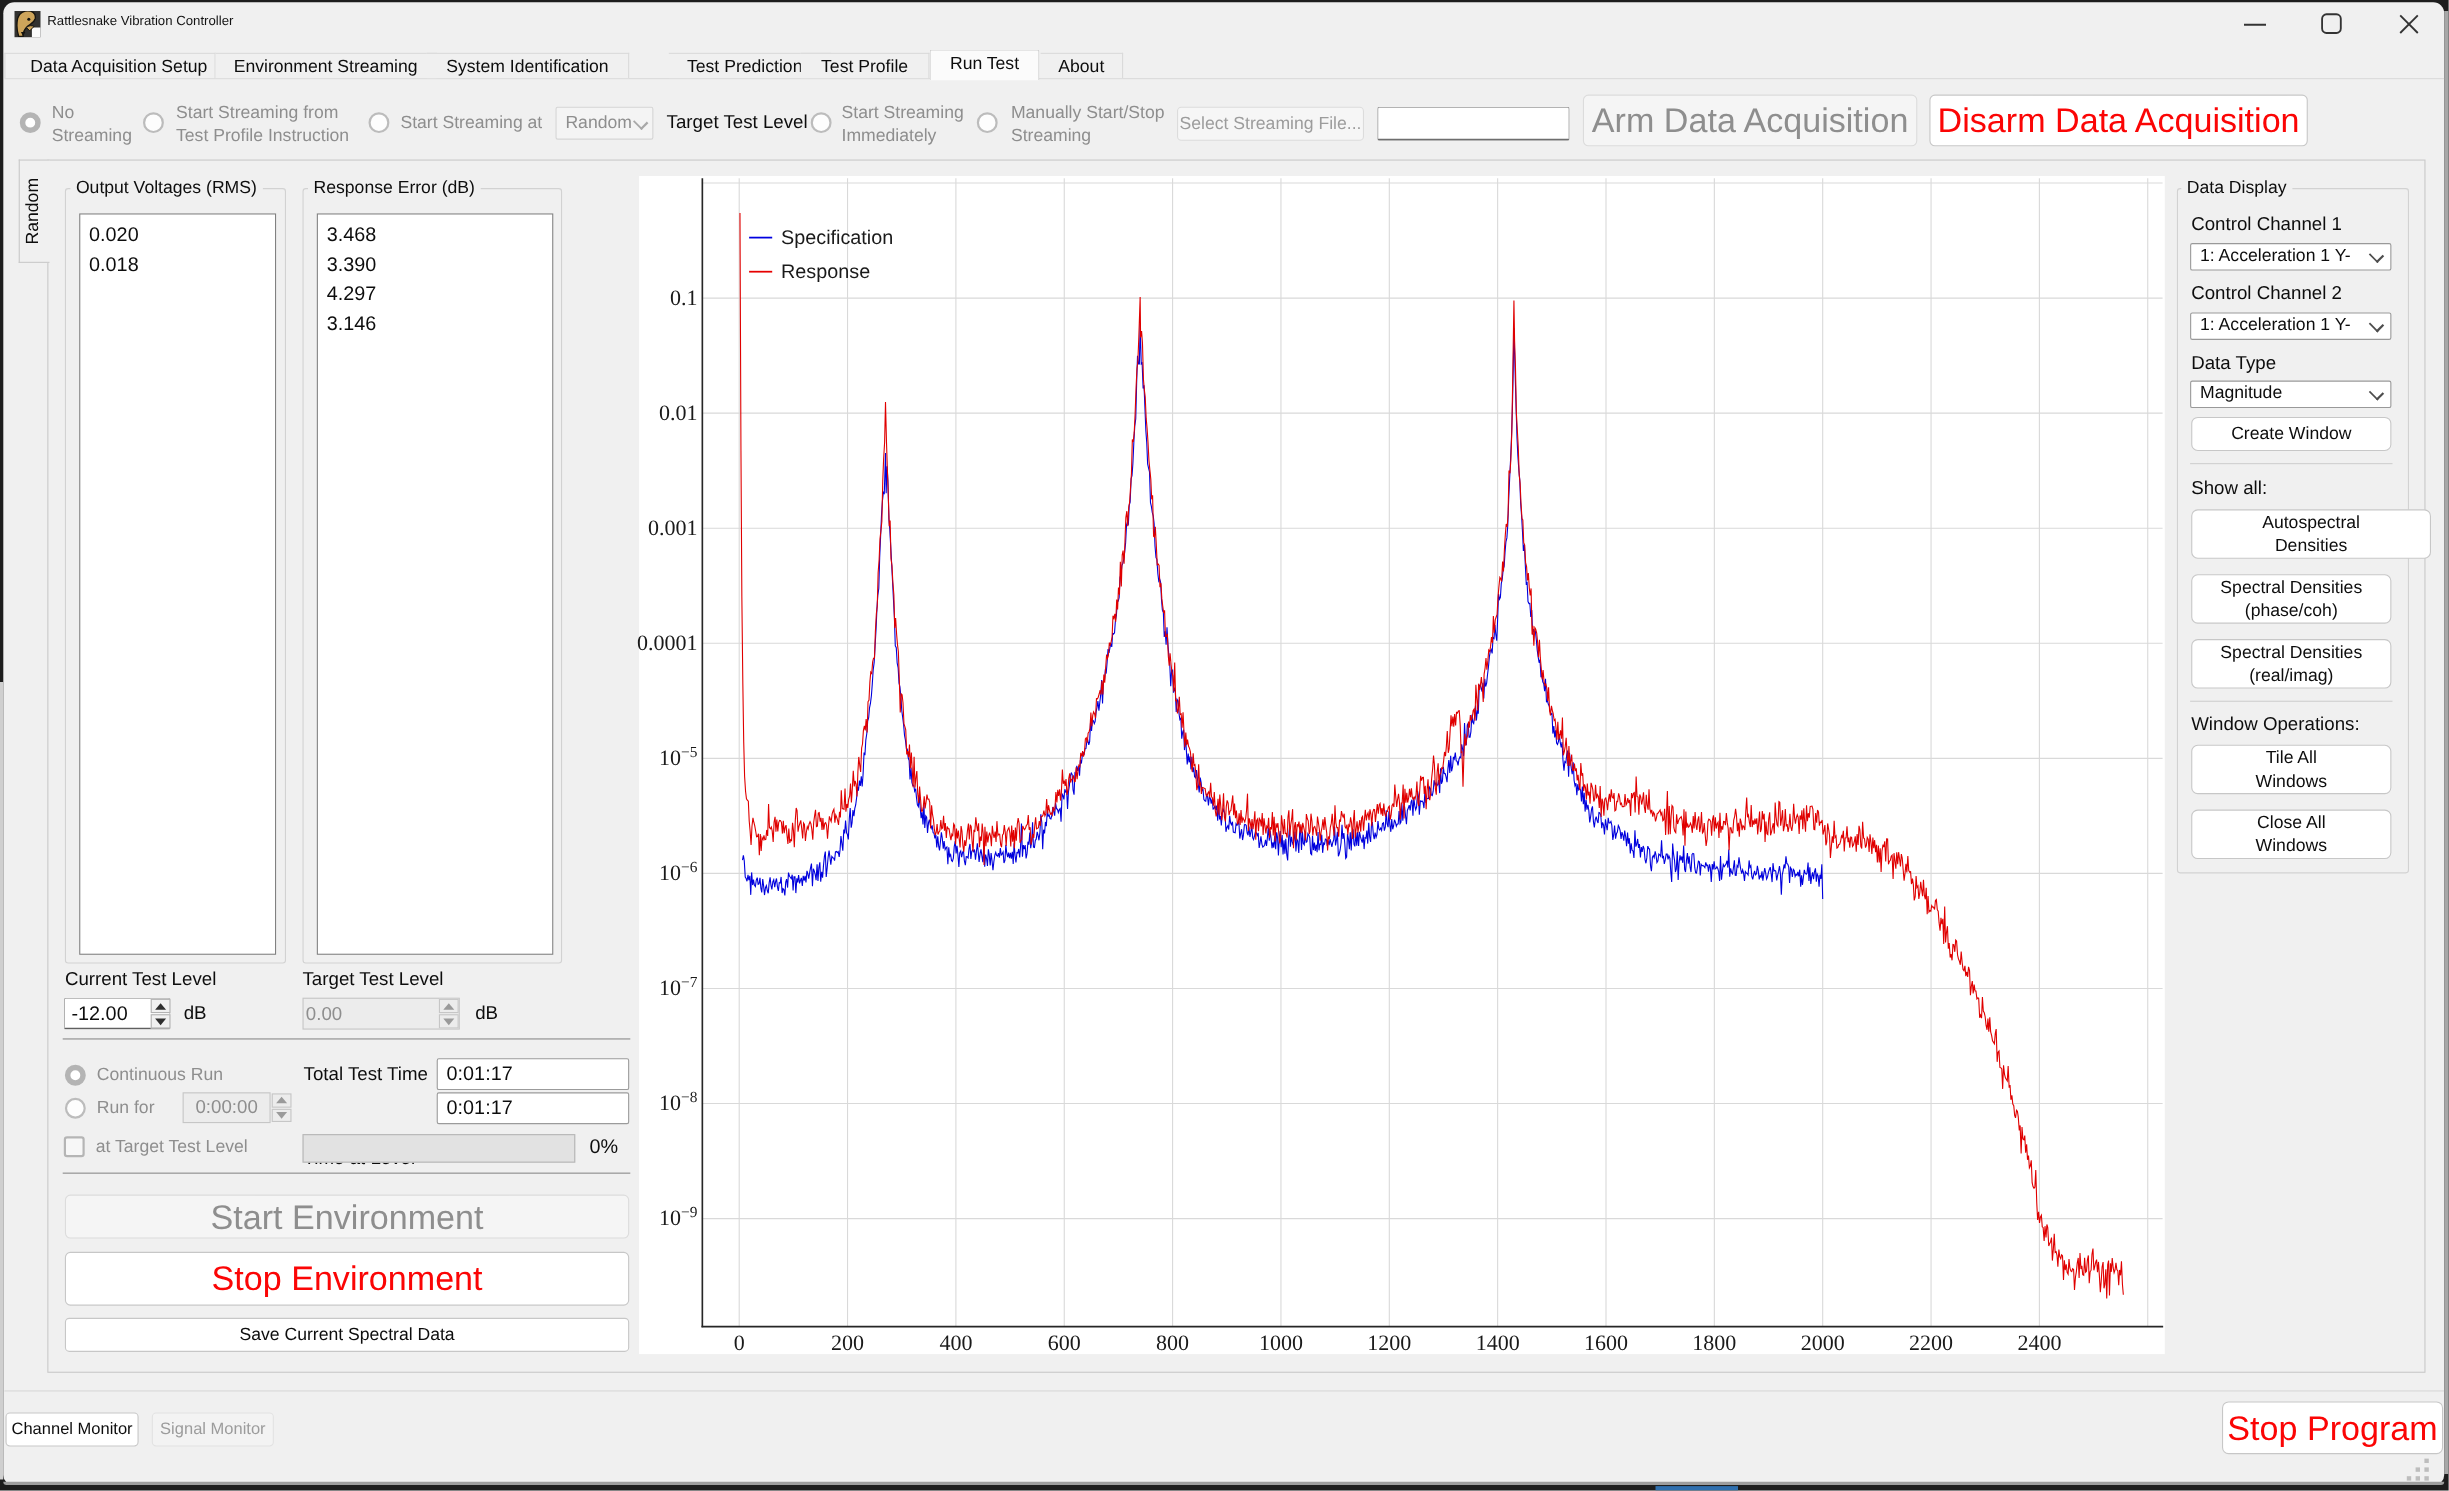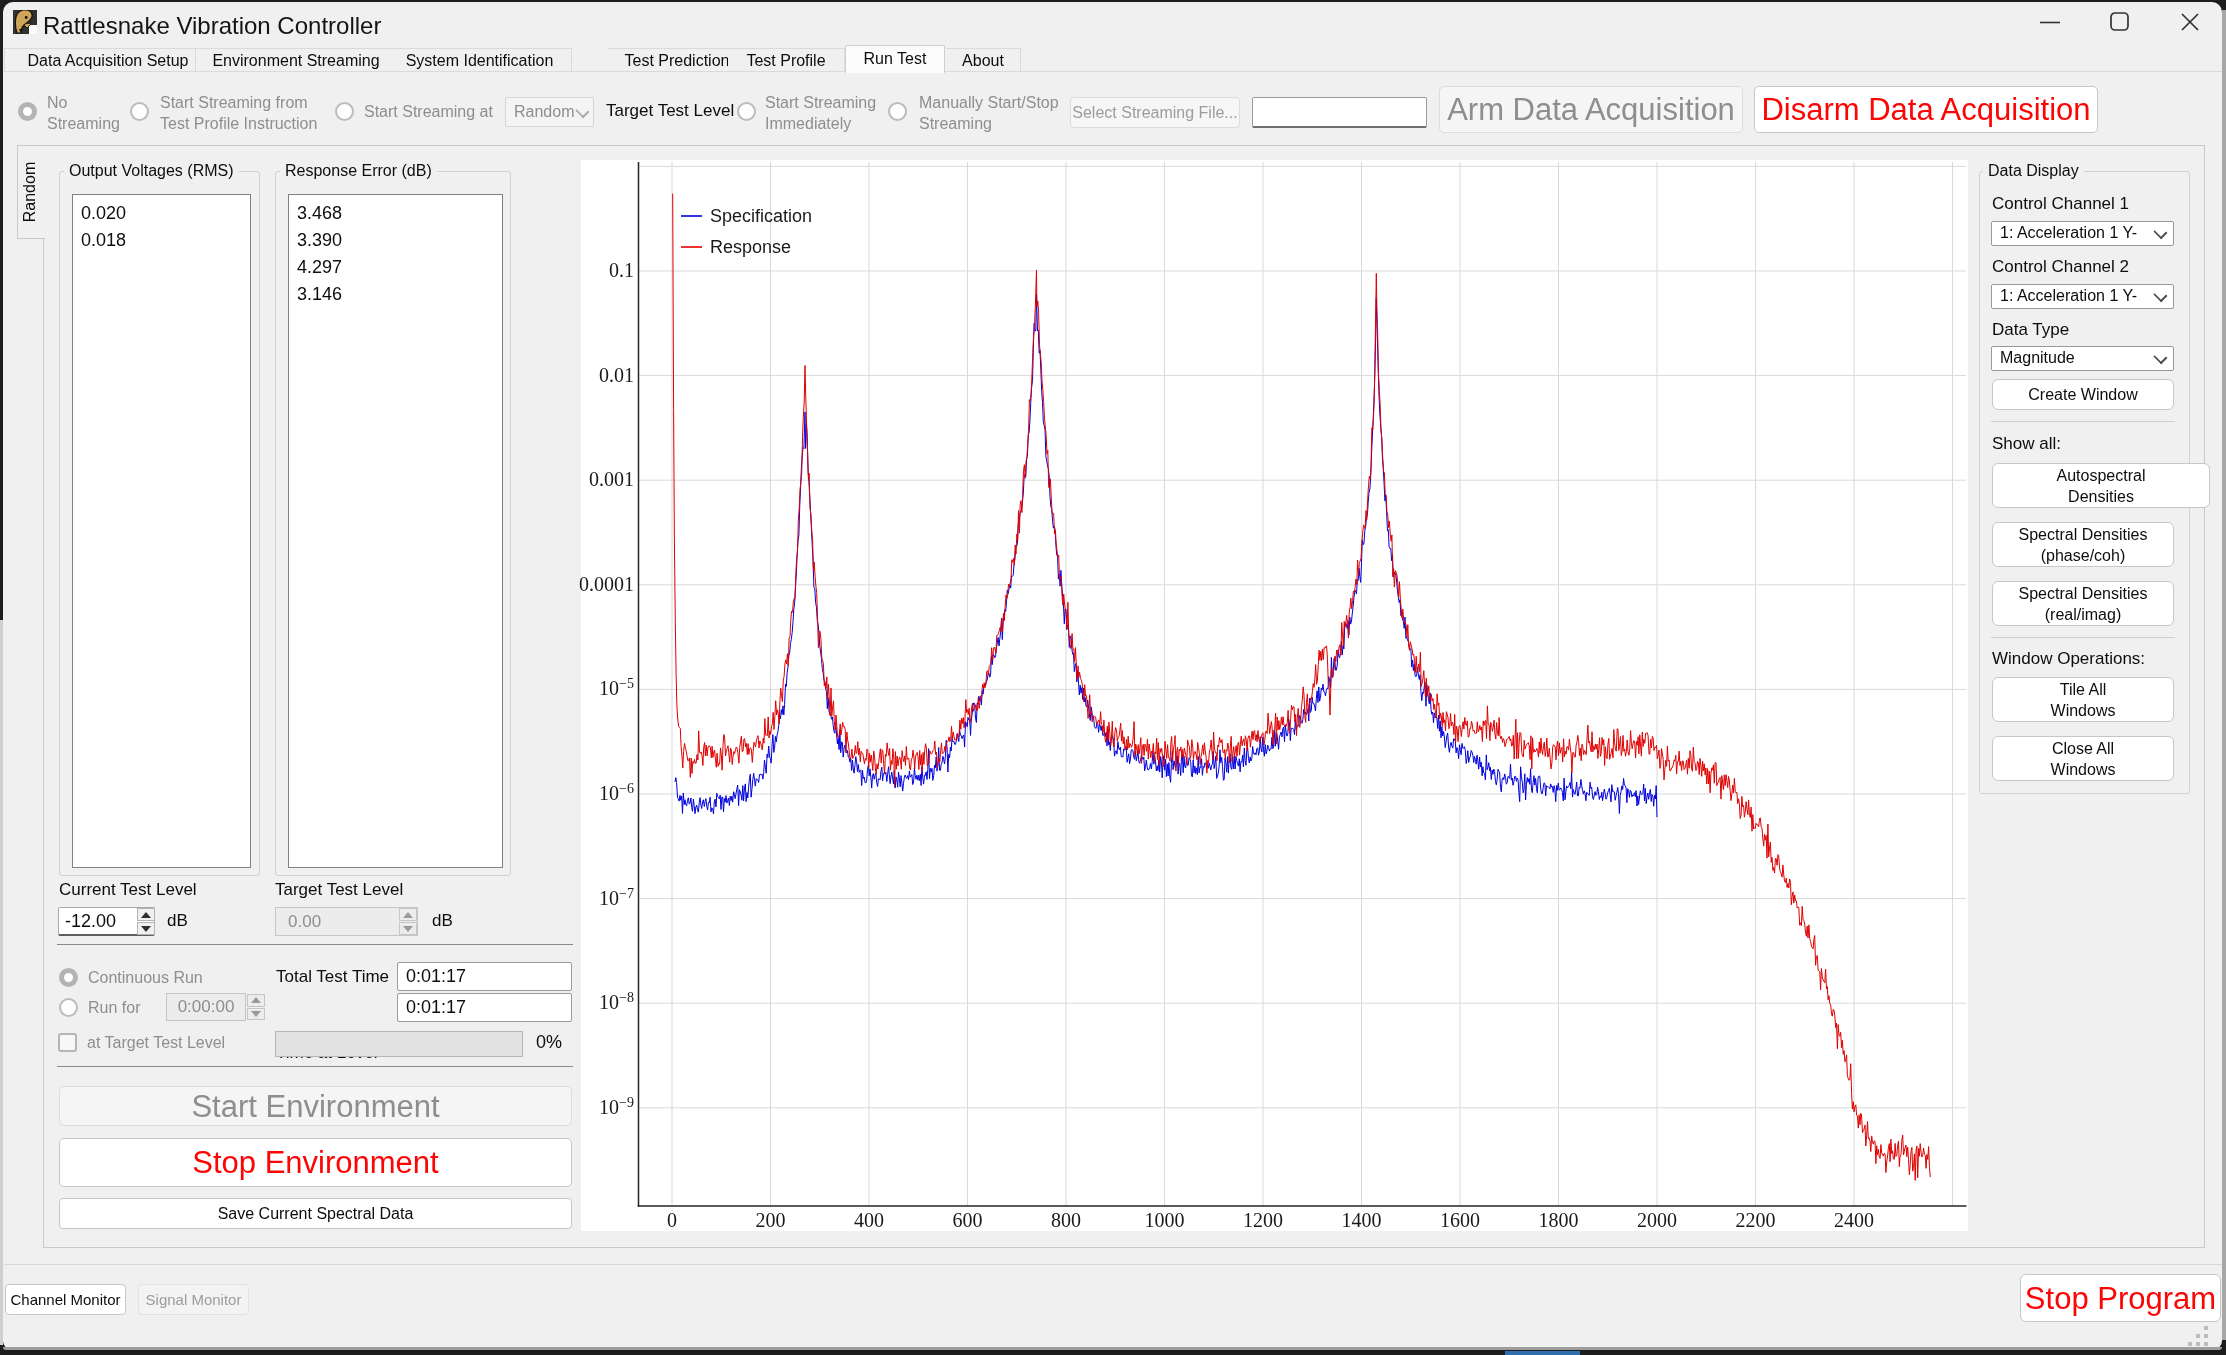--- a/index.html
+++ b/index.html
@@ -37,21 +37,21 @@
 <div class="win"></div>
 
 <svg class="abs" style="left:13px; top:10px;" width="24" height="24" viewBox="0 0 24 24">
   <rect x="0" y="0" width="24" height="24" fill="#32312f"></rect>
   <rect x="16" y="15" width="8" height="9" fill="#fbfbfb"></rect>
   <path d="M10,0 C16,-1 20,2 19,7 C18,11 14,12 11,15 C9,17 8,19 8,23 L4,23 C2,17 2,12 3,7 C4,3 6,1 10,0 Z" fill="#cda45a" stroke="#15130f" stroke-width="1.2"></path>
   <path d="M11,15 C13,13 16,13 18,14 L14,18 Z" fill="#cda45a" stroke="#15130f" stroke-width="0.9"></path>
   <circle cx="13.2" cy="7.5" r="1.4" fill="#15130f"></circle>
   <path d="M8,23 L6,19 L10,19 Z" fill="#15130f"></path>
 </svg>
-<div class="abs" style="left:43px; top:12px; font-size:24px; color:#141414;">Rattlesnake Vibration Controller</div>
+<div class="abs" style="left:43px; top:12px; font-size:12px; color:#141414;">Rattlesnake Vibration Controller</div>
 <svg class="abs" style="left:2030px; top:8px;" width="180" height="30" viewBox="0 0 180 30">
   <line x1="10" y1="14.5" x2="30" y2="14.5" stroke="#333" stroke-width="1.6"></line>
   <rect x="81" y="5" width="17" height="17" rx="4" fill="none" stroke="#333" stroke-width="1.7"></rect>
   <line x1="152" y1="6" x2="168" y2="22" stroke="#333" stroke-width="1.7"></line>
   <line x1="168" y1="6" x2="152" y2="22" stroke="#333" stroke-width="1.7"></line>
 </svg>
 
 <div class="abs" style="left:4px; top:71px; width:2218px; height:1px; background:#dadada;"></div>
 <div class="tab" style="left:4px;   width:192px; border-left:1px solid #dadada;padding-left:16px;">Data Acquisition Setup</div>
 <div class="tab" style="left:196px; width:201px;">Environment Streaming</div>
@@ -99,21 +99,21 @@
     <div>
       <span class="tri-u"></span>
     </div>
     <div>
       <span class="tri-d"></span>
     </div>
   </div>
 <div class="lbl" style="left:167px; top:911px;">dB</div>
 
 <div class="lbl" style="left:275px; top:880px;">Target Test Level</div>
-<div class="abs" style="left:275px; top:907px; width:143px; height:29px; background:#ececec; border:1px solid #c6c6c6; font-size:17px; color:#8e8e8e; line-height:27px; padding-left:12px;">0.00</div>
+<div class="abs" style="left:275px; top:907px; width:143px; height:29px; background:#ececec; border:1px solid #c6c6c6; font-size:17px; color:#8e8e8e; line-height:27px; padding-left:2px;">0.00</div>
 <div class="spinbtns" style="left:399px; top:908px; height:27px;">
     <div style="background:#ececec; border-color:#c6c6c6;">
       <span class="tri-u g"></span>
     </div>
     <div style="background:#ececec; border-color:#c6c6c6;">
       <span class="tri-d g"></span>
     </div>
   </div>
 <div class="lbl" style="left:432px; top:911px;">dB</div>
 

